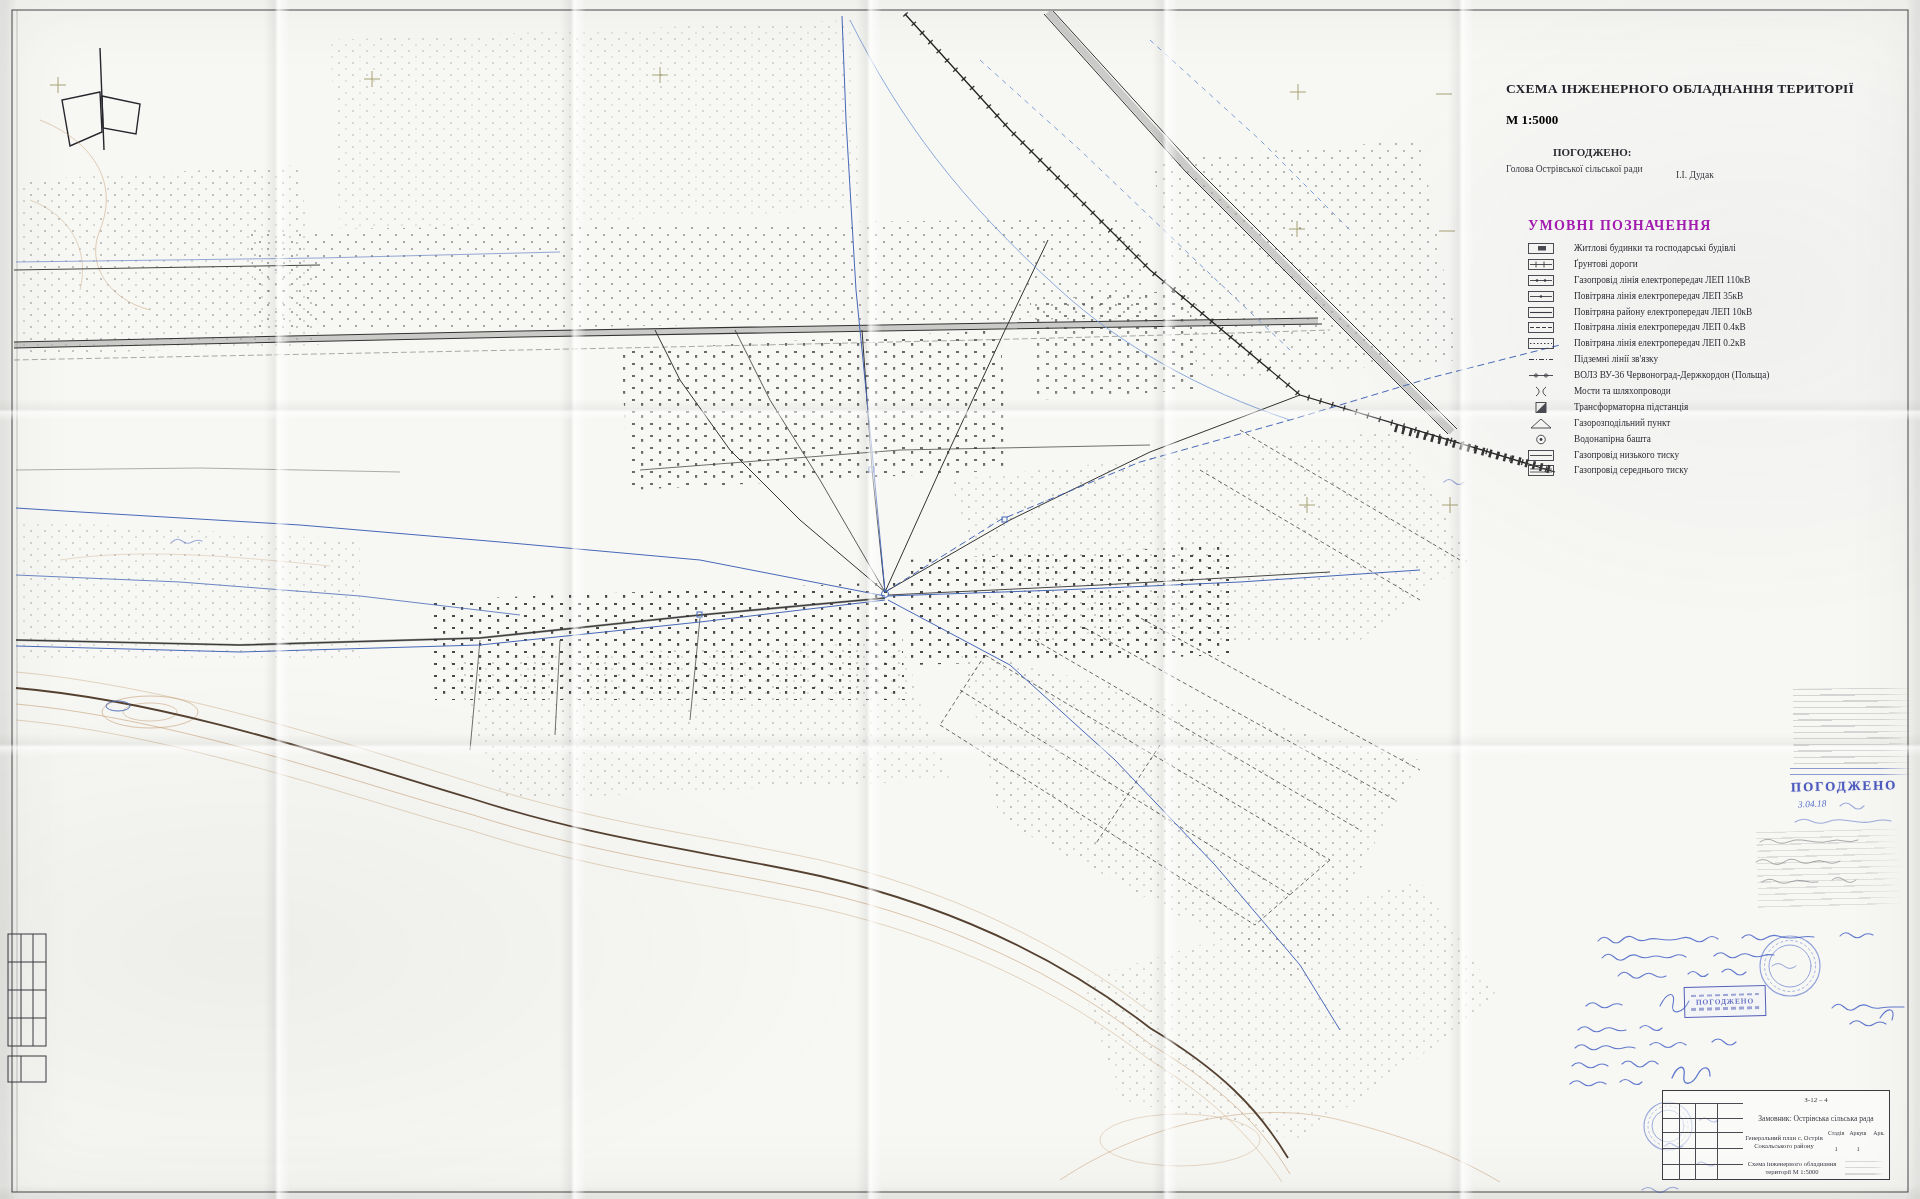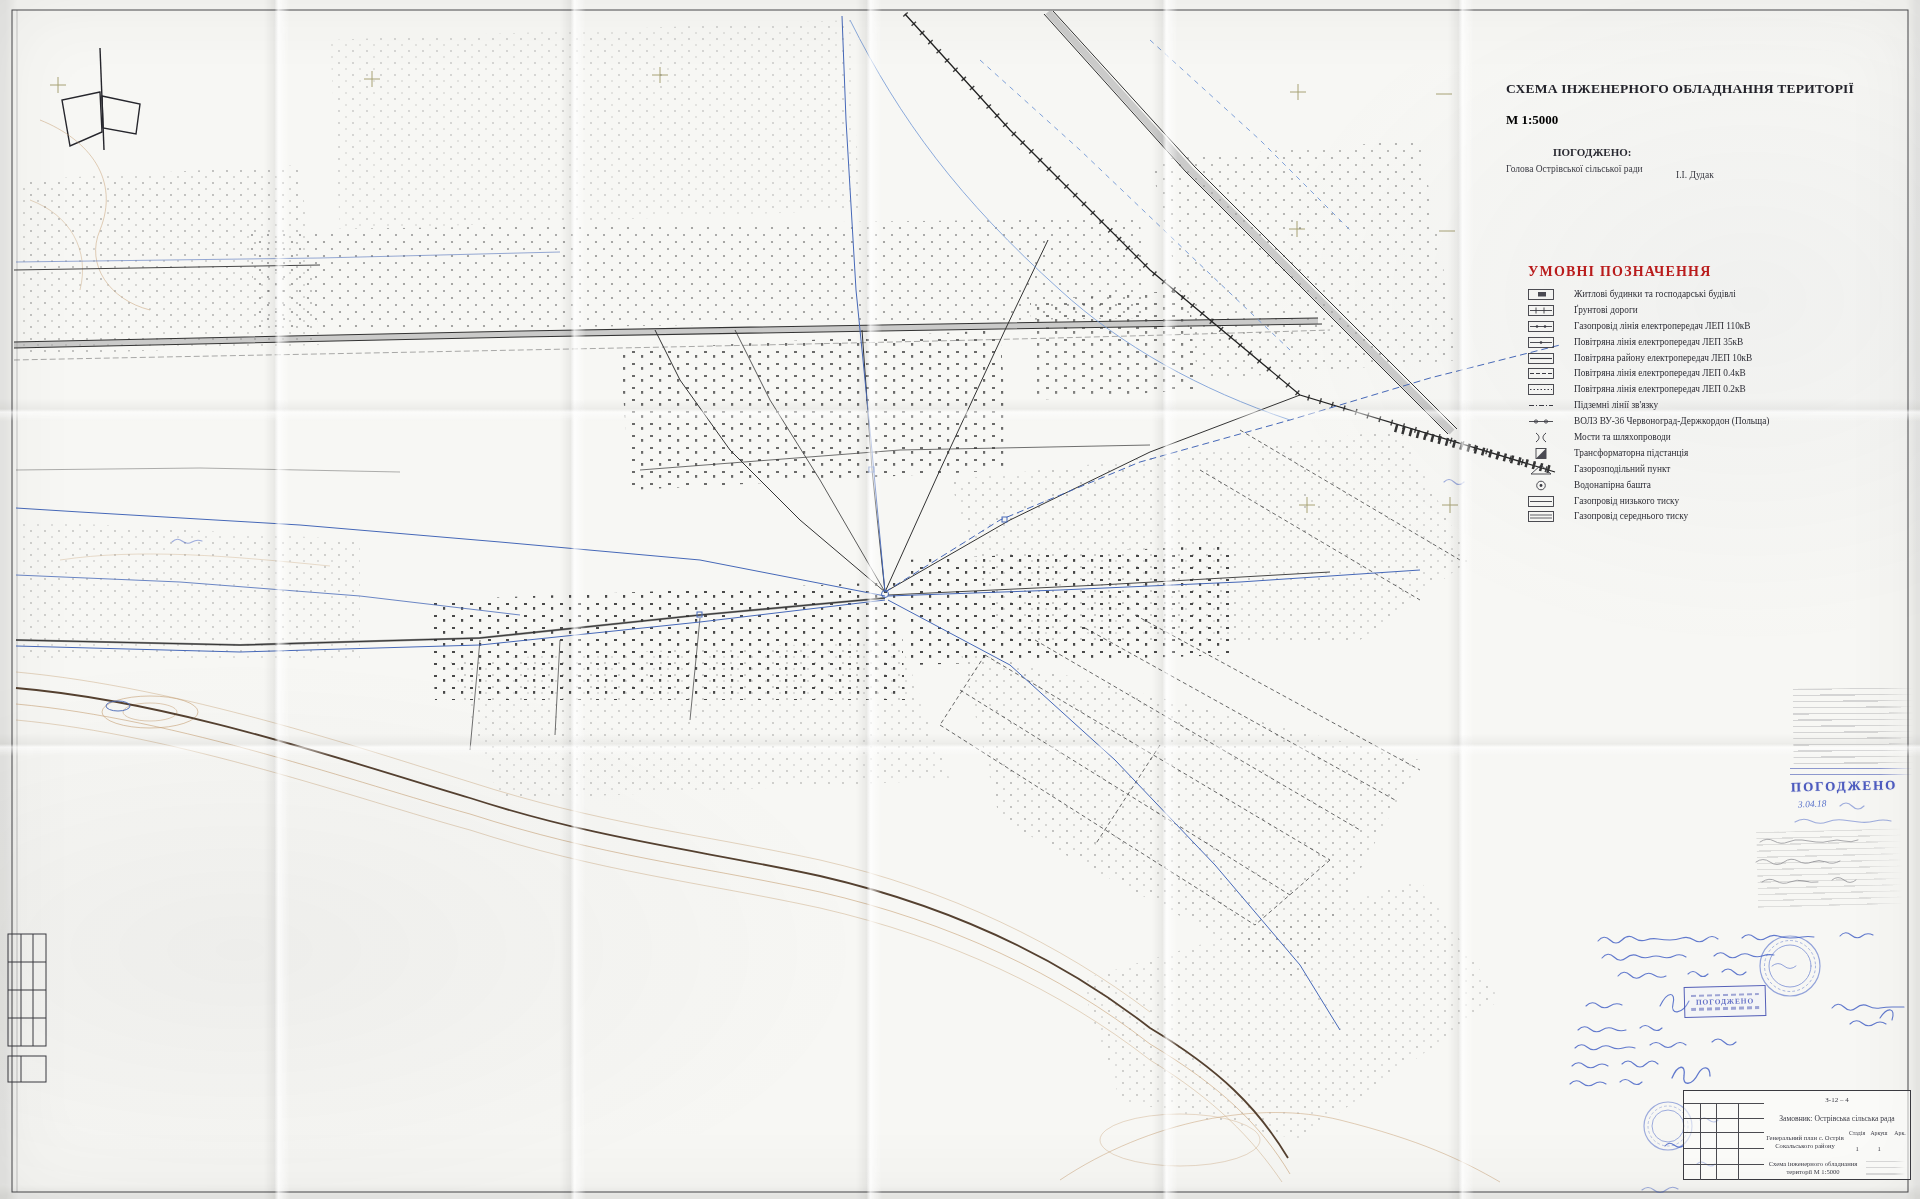--- a/index.html
+++ b/index.html
@@ -26,41 +26,41 @@
   .crease-h{left:0;width:1920px;height:22px;pointer-events:none;
     background:linear-gradient(180deg, transparent, rgba(0,0,0,.045) 45%, rgba(255,255,255,.6) 60%, transparent);}
   
   .doc-title{left:1506px;top:80px;width:420px;font-size:13.5px;font-weight:bold;color:#23232b;line-height:1.35;letter-spacing:.2px;}
   .doc-scale{left:1506px;top:112px;font-size:13px;font-weight:bold;color:#000000;}
   .approved-h{left:1506px;top:146px;font-size:11px;font-weight:bold;color:#2a2a32;margin-left:47px;}
   .approved-role{left:1506px;top:164px;font-size:9.5px;color:#3a3a42;}
   .approved-name{left:1676px;top:170px;font-size:9.5px;color:#3a3a42;}
   
   .legend{left:1528px;top:218px;width:380px;}
-  .legend-heading{font-size:14px;font-weight:bold;letter-spacing:1.2px;color:#b91c1c;margin-bottom:9px;margin-top:46px;}
+  .legend-heading{font-size:14px;font-weight:bold;letter-spacing:1.2px;color:#a21caf;margin-bottom:9px;}
   .legend-item{display:flex;align-items:flex-start;height:15.9px;gap:20px;}
   .legend-item .lbl{font-size:9.3px;color:#2c2c34;white-space:nowrap;}
   .sym{width:26px;height:11px;flex:none;}
   
   .streaks{pointer-events:none;
     background-image:repeating-linear-gradient(180deg, rgba(95,95,100,.4) 0 1.3px, transparent 1.3px 6.2px);
     -webkit-mask-image:linear-gradient(90deg,#000 0 72%,transparent 97%);
     mask-image:linear-gradient(90deg,#000 0 72%,transparent 97%);}
   .streaks.light{opacity:.55;}
   .streaks.blue{background-image:repeating-linear-gradient(180deg, rgba(55,75,175,.55) 0 1.5px, transparent 1.5px 6.5px);}
   
   .stamp-word{color:#3040b5;font-weight:bold;opacity:.85;}
   .stamp1{left:1791px;top:778px;width:132px;font-size:13px;letter-spacing:2px;transform:rotate(-1.2deg);text-shadow:0 0 1px rgba(48,64,181,.5);}
   .hand-date{left:1798px;top:799px;font-size:9.5px;font-style:italic;color:#3050c0;opacity:.8;transform:rotate(-2deg);}
   .rect-stamp{left:1684px;top:986px;width:80px;height:29px;border:1.3px solid #3946ad;opacity:.85;transform:rotate(-1.5deg);
     display:flex;flex-direction:column;align-items:center;justify-content:center;gap:1px;background:rgba(230,235,255,.25);}
   .rect-stamp .line{width:86%;height:2.5px;background:repeating-linear-gradient(90deg, rgba(57,70,173,.55) 0 5px, transparent 5px 8px);}
   .rect-stamp .word{font-size:7.5px;letter-spacing:.8px;}
   
-  .tblock{left:1662px;top:1090px;width:226px;height:88px;border:1.4px solid #3a3a40;background:rgba(252,252,250,.6);margin-left:21px;}
+  .tblock{left:1662px;top:1090px;width:226px;height:88px;border:1.4px solid #3a3a40;background:rgba(252,252,250,.6);}
   .tblock .cell{position:absolute;border-color:#4a4a50;border-style:solid;border-width:0;box-sizing:border-box;
     display:flex;align-items:center;justify-content:center;text-align:center;color:#3a3a44;}
   .blur1{filter:blur(.35px);}
   .tb-doc{left:80px;top:0;width:146px;height:18px;border-bottom-width:1px;font-size:7px;}
   .tb-client{left:80px;top:18px;width:146px;height:18px;border-bottom-width:1px;font-size:7.6px;}
   .tb-proj{left:80px;top:36px;width:82px;height:30px;border-bottom-width:1px;border-right-width:1px;font-size:6.6px;line-height:1.25;padding:1px;}
   .tb-stage-h{top:36px;height:12px;border-bottom-width:1px;border-right-width:1px;font-size:5.8px;}
   .tb-stage-v{top:48px;height:18px;border-bottom-width:1px;border-right-width:1px;font-size:6.5px;}
   .tb-sheet{left:80px;top:66px;width:98px;height:22px;border-right-width:1px;font-size:6.6px;line-height:1.2;padding:1px;}
   .tb-org{left:178px;top:66px;width:48px;height:22px;}

